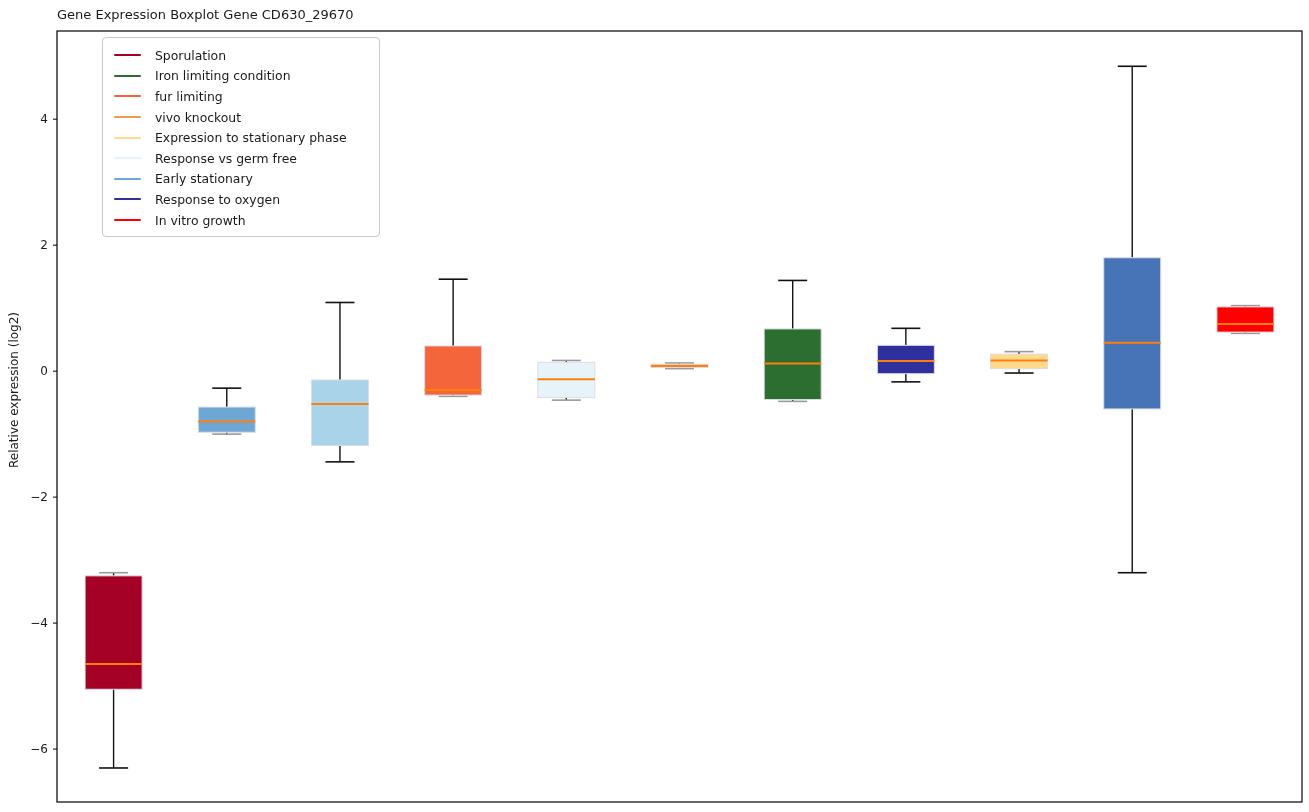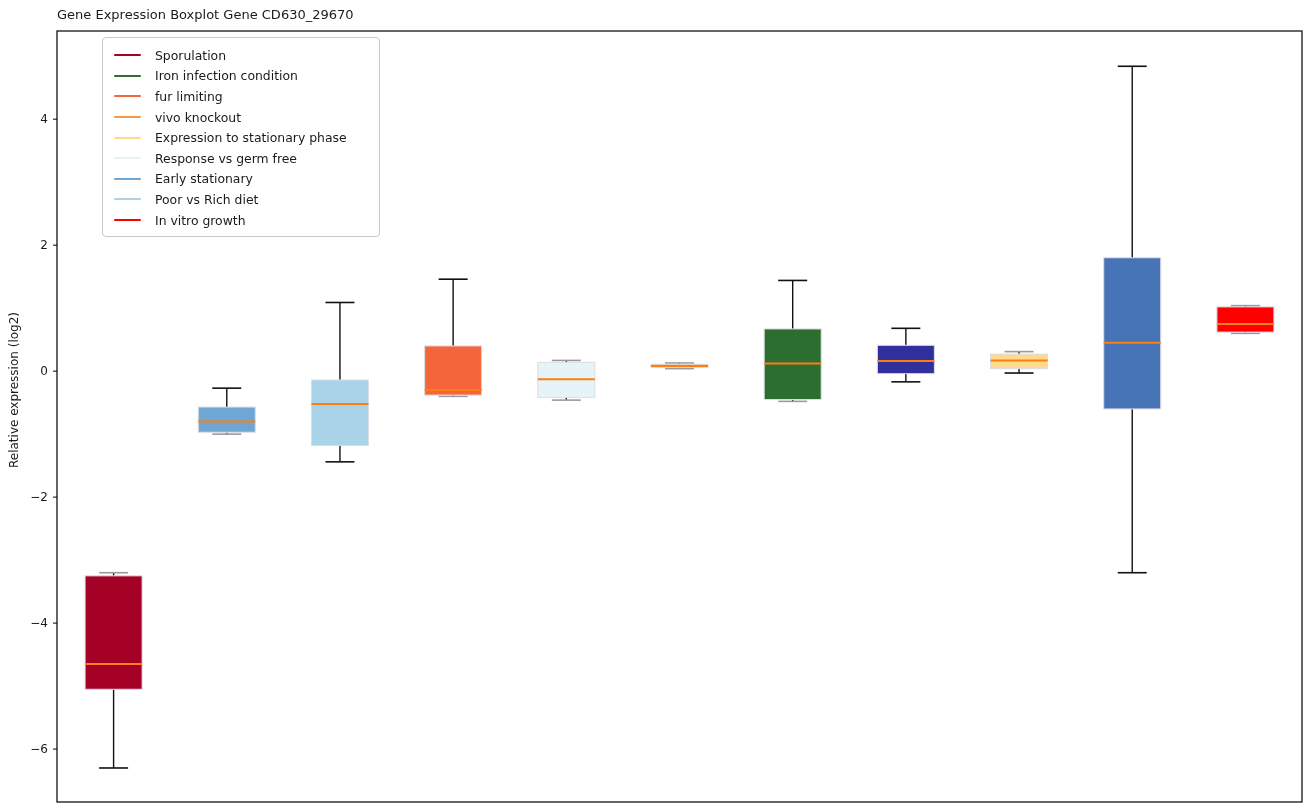--- a/index.html
+++ b/index.html
@@ -133,21 +133,21 @@
         <line x1="1216.909090909091" x2="1273.909090909091" y1="323.9044117647059" y2="323.9044117647059" stroke="#ff7f0e" stroke-width="2"></line>
       </g>
     </svg>
   <div class="legend" id="legend">
       <div class="legend-row">
         <span class="legend-swatch" style="background: rgb(165, 0, 38);"></span>
         <span class="legend-label">Sporulation</span>
       </div>
       <div class="legend-row">
         <span class="legend-swatch" style="background: rgb(43, 110, 47);"></span>
-        <span class="legend-label">Iron infection condition</span>
+        <span class="legend-label">Iron limiting condition</span>
       </div>
       <div class="legend-row">
         <span class="legend-swatch" style="background: rgb(244, 101, 60);"></span>
         <span class="legend-label">fur limiting</span>
       </div>
       <div class="legend-row">
         <span class="legend-swatch" style="background: rgb(239, 154, 75);"></span>
         <span class="legend-label">vivo knockout</span>
       </div>
       <div class="legend-row">
@@ -156,21 +156,21 @@
       </div>
       <div class="legend-row">
         <span class="legend-swatch" style="background: rgb(230, 243, 249);"></span>
         <span class="legend-label">Response vs germ free</span>
       </div>
       <div class="legend-row">
         <span class="legend-swatch" style="background: rgb(111, 167, 212);"></span>
         <span class="legend-label">Early stationary</span>
       </div>
       <div class="legend-row">
-        <span class="legend-swatch" style="background: rgb(168, 211, 232);"></span>
-        <span class="legend-label">Poor vs Rich diet</span>
+        <span class="legend-swatch" style="background: rgb(48, 48, 156);"></span>
+        <span class="legend-label">Response to oxygen</span>
       </div>
       <div class="legend-row">
         <span class="legend-swatch" style="background: rgb(255, 0, 0);"></span>
         <span class="legend-label">In vitro growth</span>
       </div>
     </div>
 </div>
 
 </body></html>

